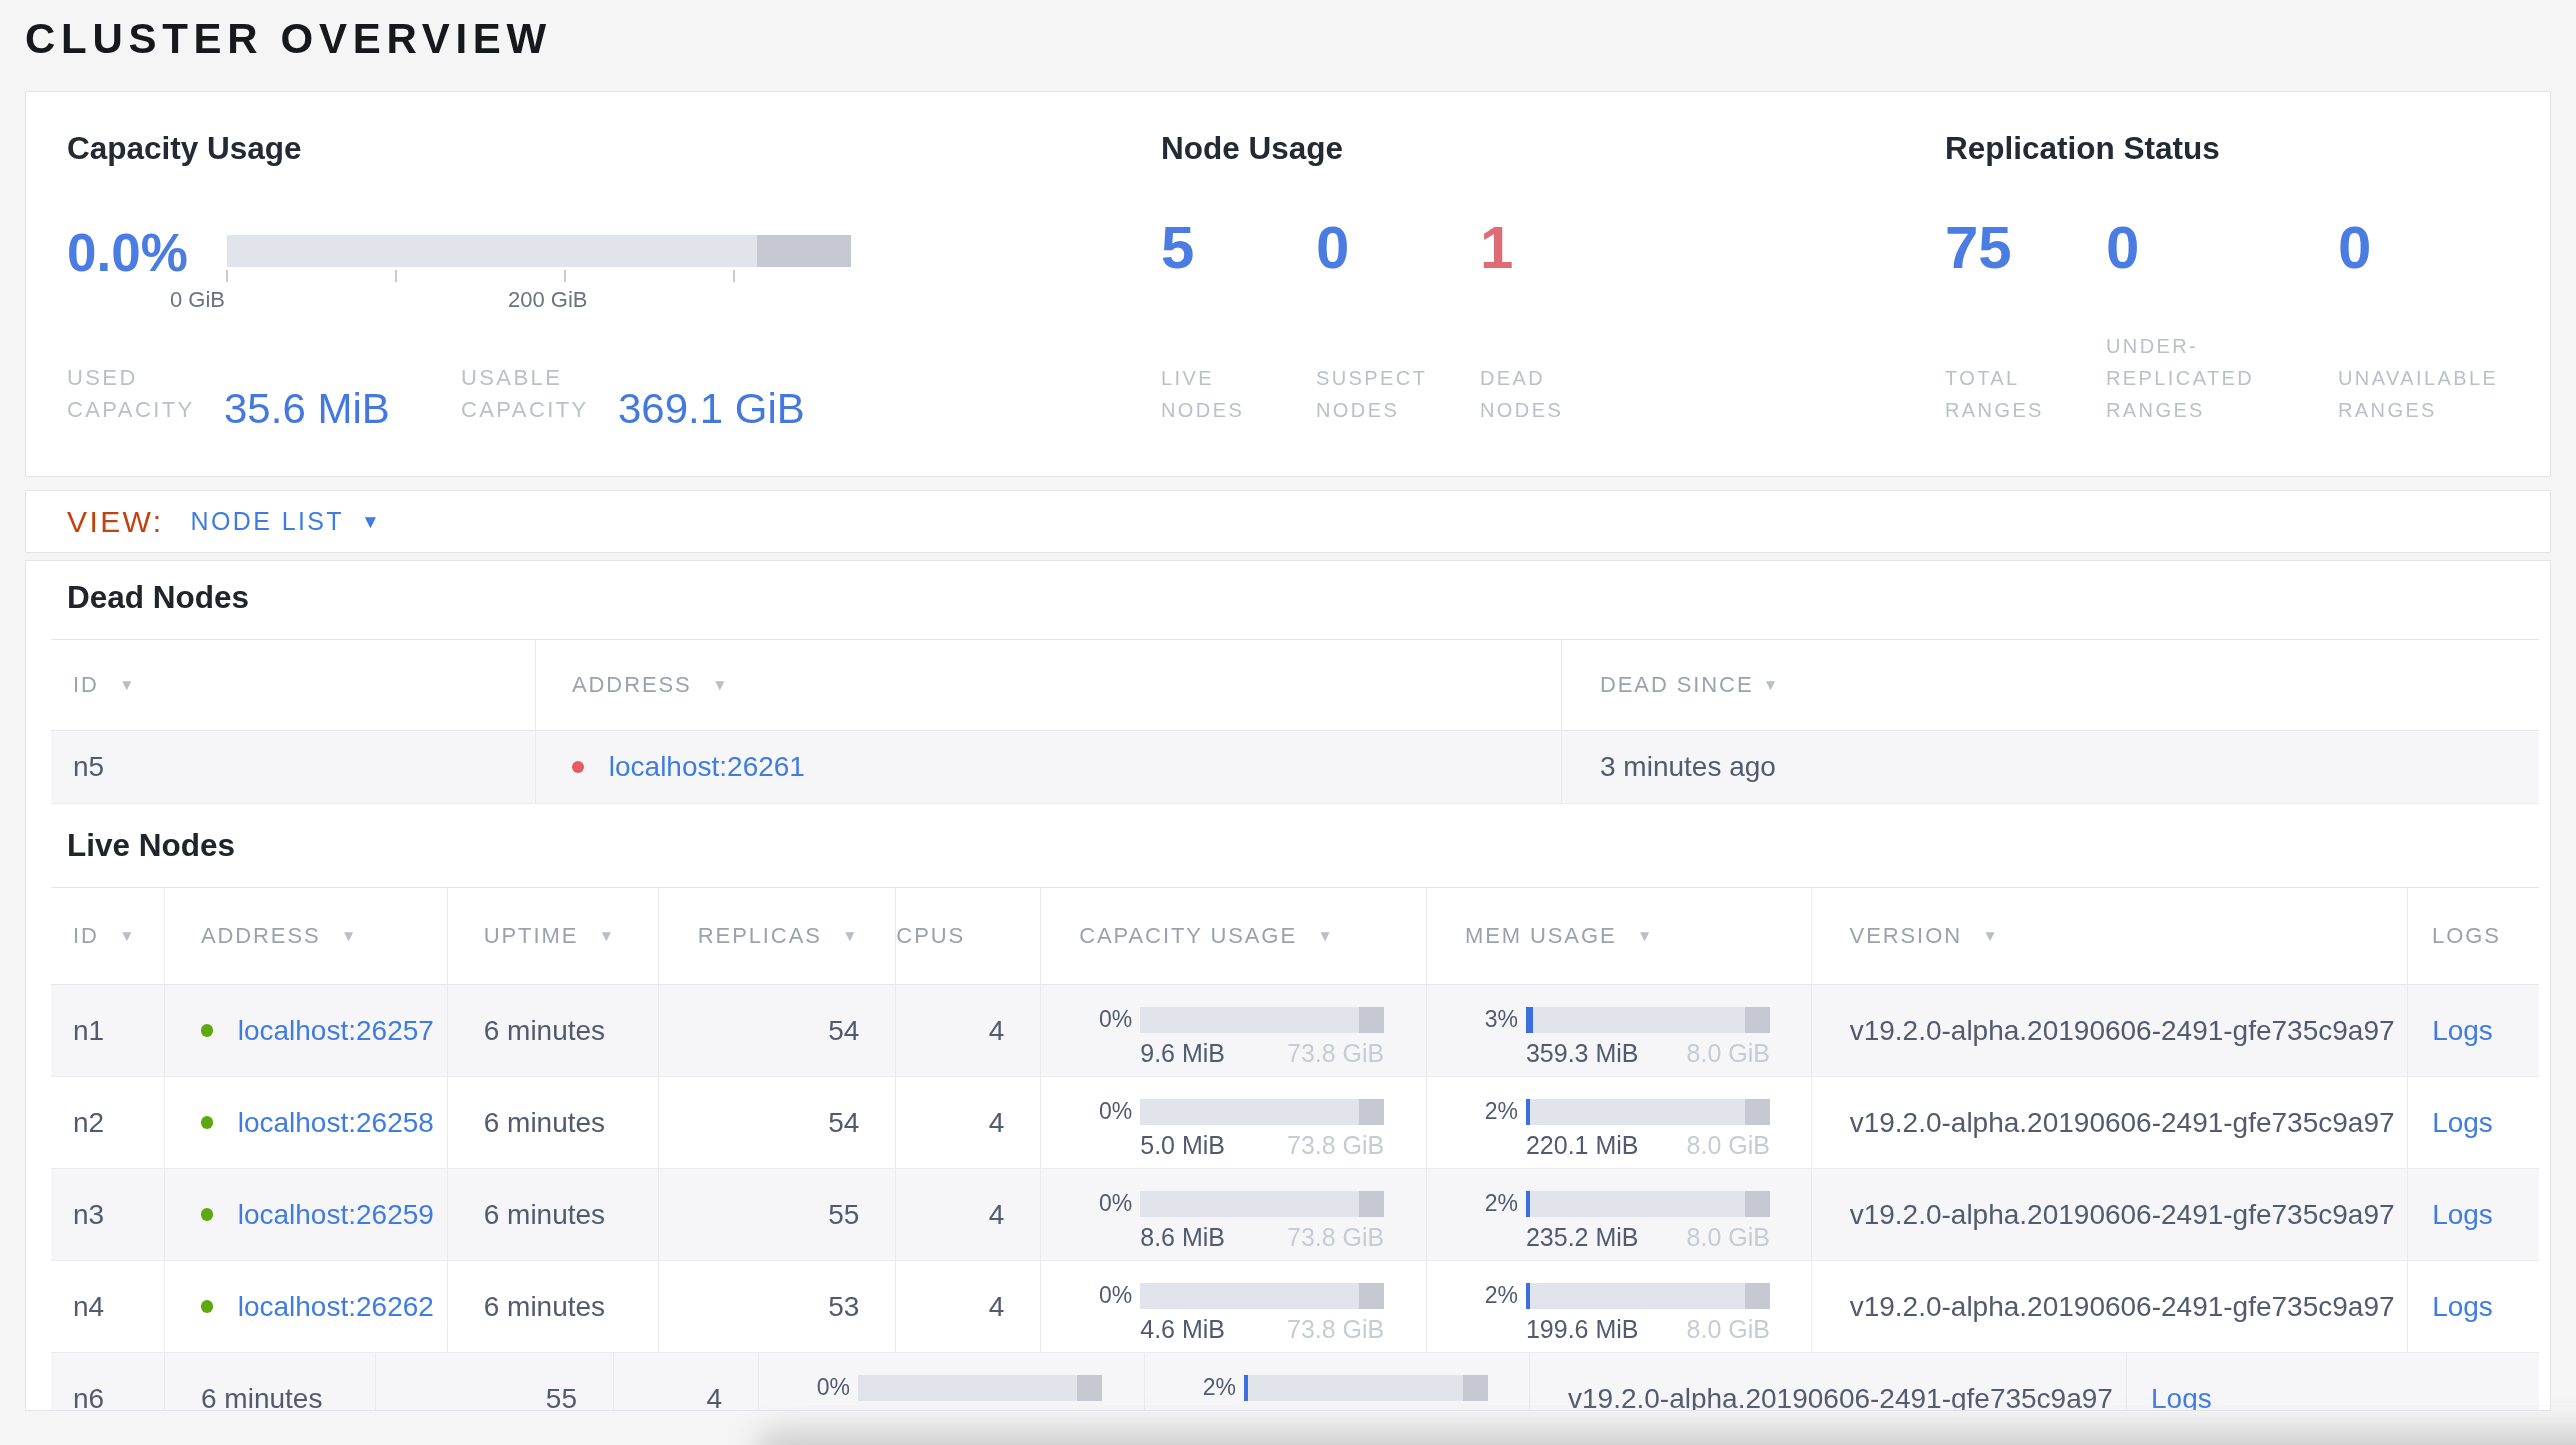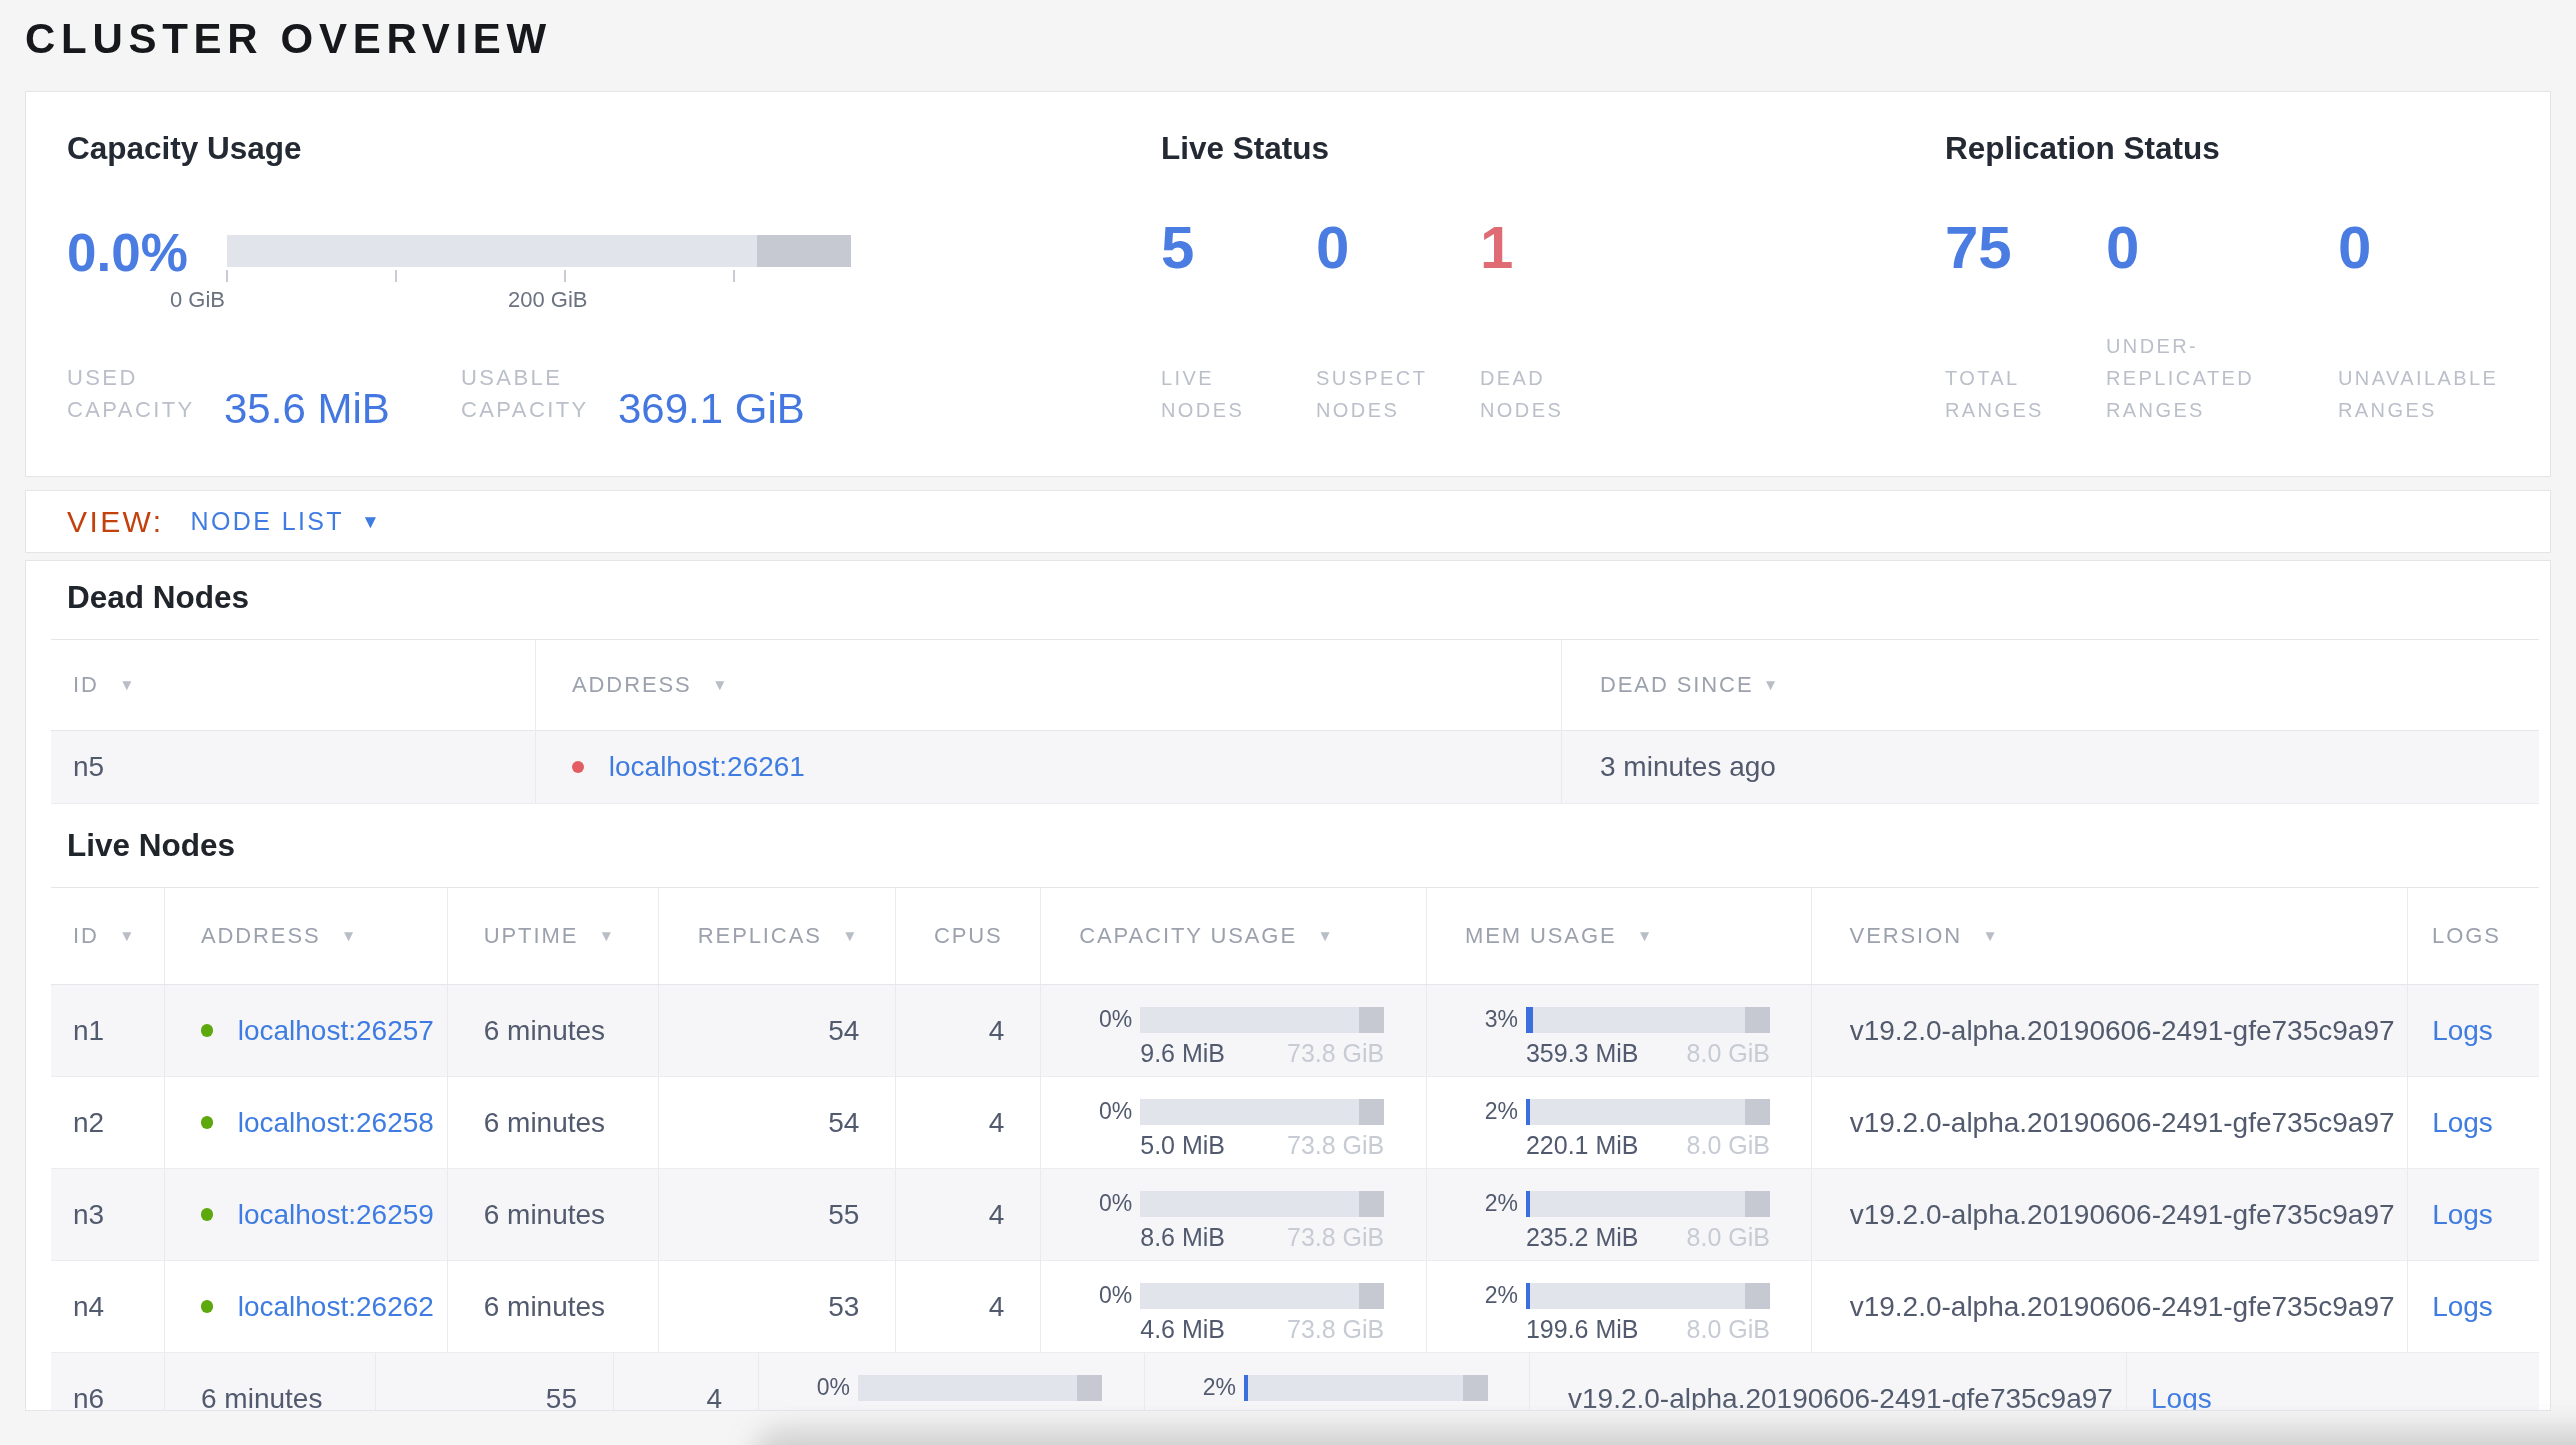--- a/index.html
+++ b/index.html
@@ -103,21 +103,21 @@
   
   .live-title { margin-top: 23px; }
   .live-tbl { margin-top: 23px; }
   .live-tbl .thead { height: 98px; }
   .live-tbl .trow  { height: 92px; }
   .c-id       { width: 114px; padding-left: 22px; }
   .c-address  { width: 283px; padding-left: 36px; }
   .c-uptime   { width: 211px; padding-left: 36px; }
   .c-replicas { width: 238px; padding-right: 36px; justify-content: flex-end; }
   .c-cpus     { width: 145px; padding-right: 36px; justify-content: flex-end; }
-  .th.c-cpus  { justify-content: center; padding-right: 0; }
+  .th.c-cpus  { justify-content: flex-start; padding-right: 0; }
   .c-cap      { width: 386px; padding-left: 38px; }
   .c-mem      { width: 385px; padding-left: 38px; }
   .c-version  { width: 597px; padding-left: 38px; }
   .c-logs     { width: 131px; padding-left: 24px; }
 
   
   .usage { display: block; padding-top: 13.4px; }
   .usage .line1 { display: flex; align-items: center; }
   .usage .pct { width: 53px; text-align: right; font-size: 23px; color: #515a6e; margin-right: 7.6px; }
   .rowbar { position: relative; width: 244px; height: 26px; background: #e2e4ec; overflow: hidden; }
@@ -174,21 +174,21 @@
       </div>
       <div class="cap-stats">
         <div class="lbl">USED CAPACITY</div>
         <div class="val">35.6 MiB</div>
         <div class="lbl">USABLE CAPACITY</div>
         <div class="val">369.1 GiB</div>
       </div>
     </div>
 
     <div>
-      <div class="sec-title" style="left:1135px">Live Status</div>
+      <div class="sec-title" style="left:1135px">Node Usage</div>
       <div class="big-num" style="left:1135px" data-status="live">5</div>
       <div class="big-num" style="left:1290px" data-status="suspect">0</div>
       <div class="big-num" style="left:1454px" data-status="dead">1</div>
       <div class="sum-label" style="left:1135px;width:143px">LIVE NODES</div>
       <div class="sum-label" style="left:1290px;width:143px">SUSPECT NODES</div>
       <div class="sum-label" style="left:1454px;width:143px">DEAD NODES</div>
     </div>
 
     <div>
       <div class="sec-title" style="left:1919px">Replication Status</div>

